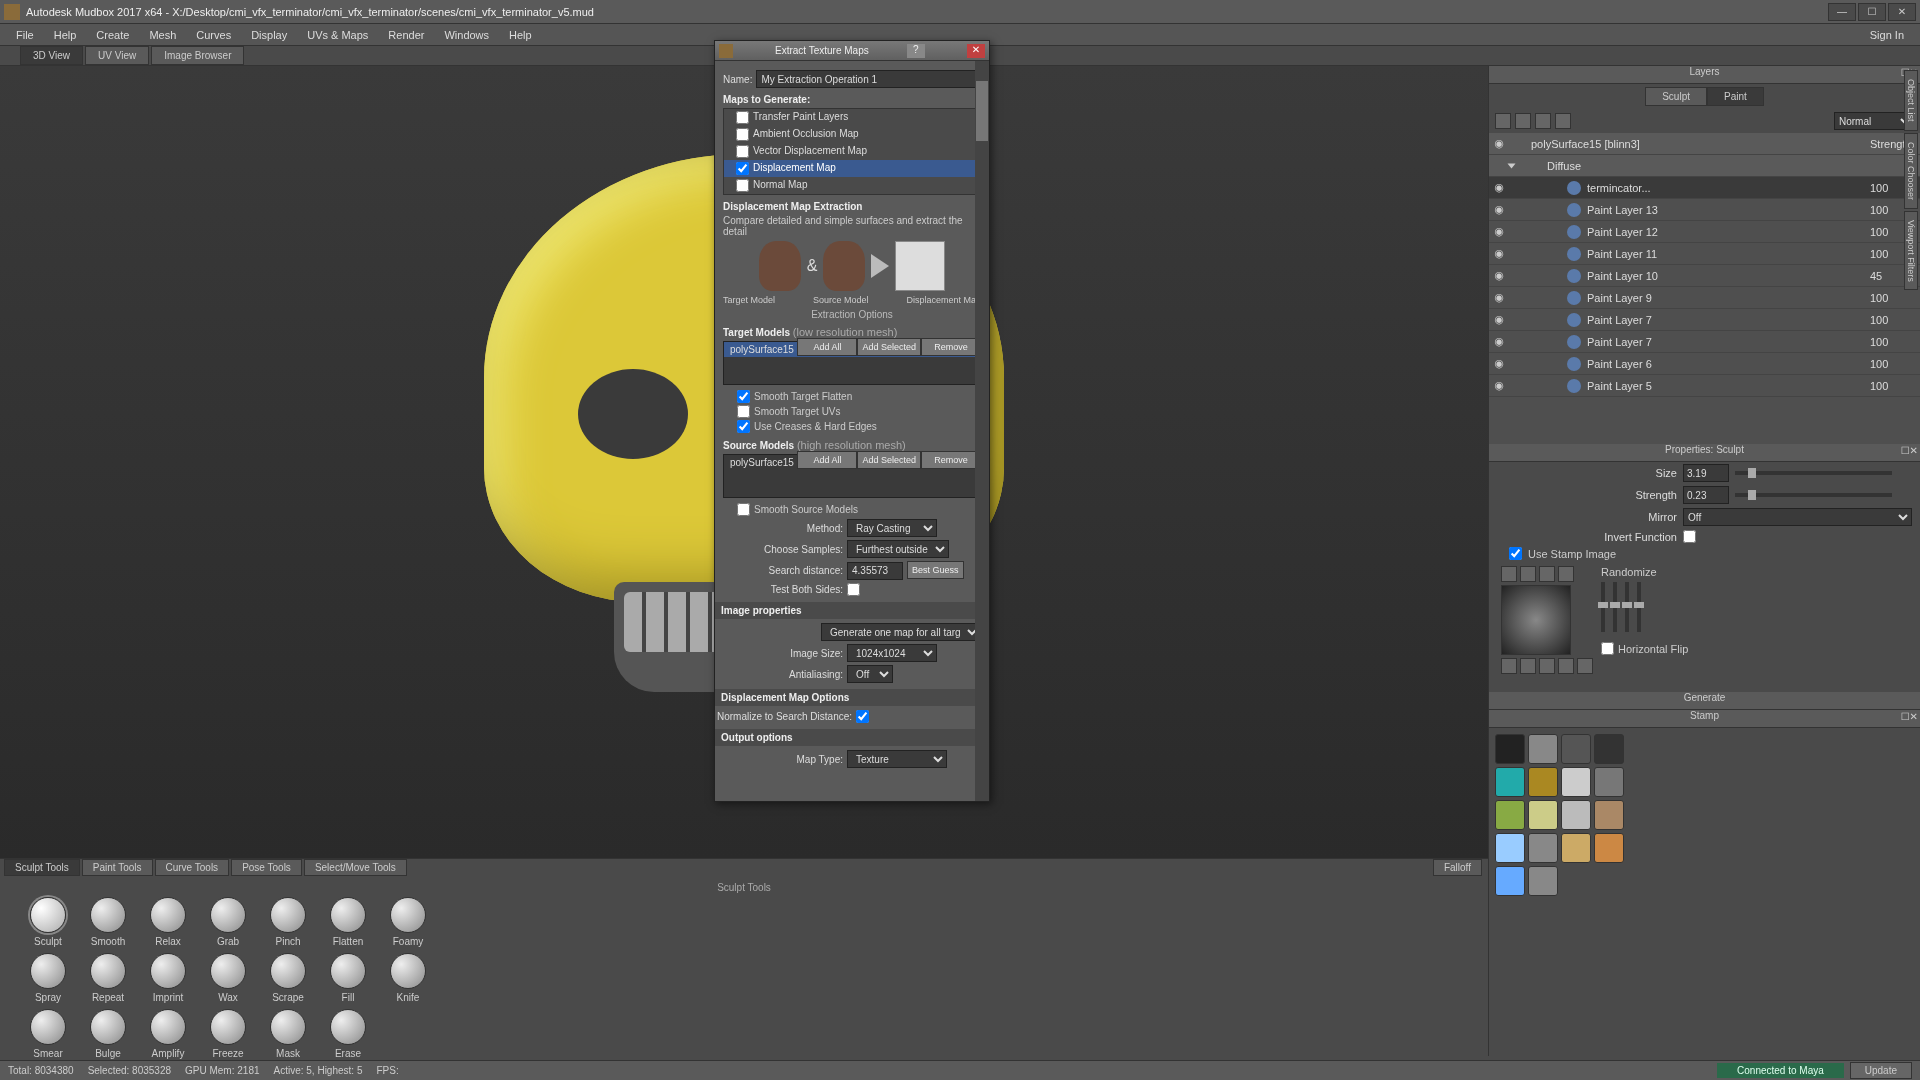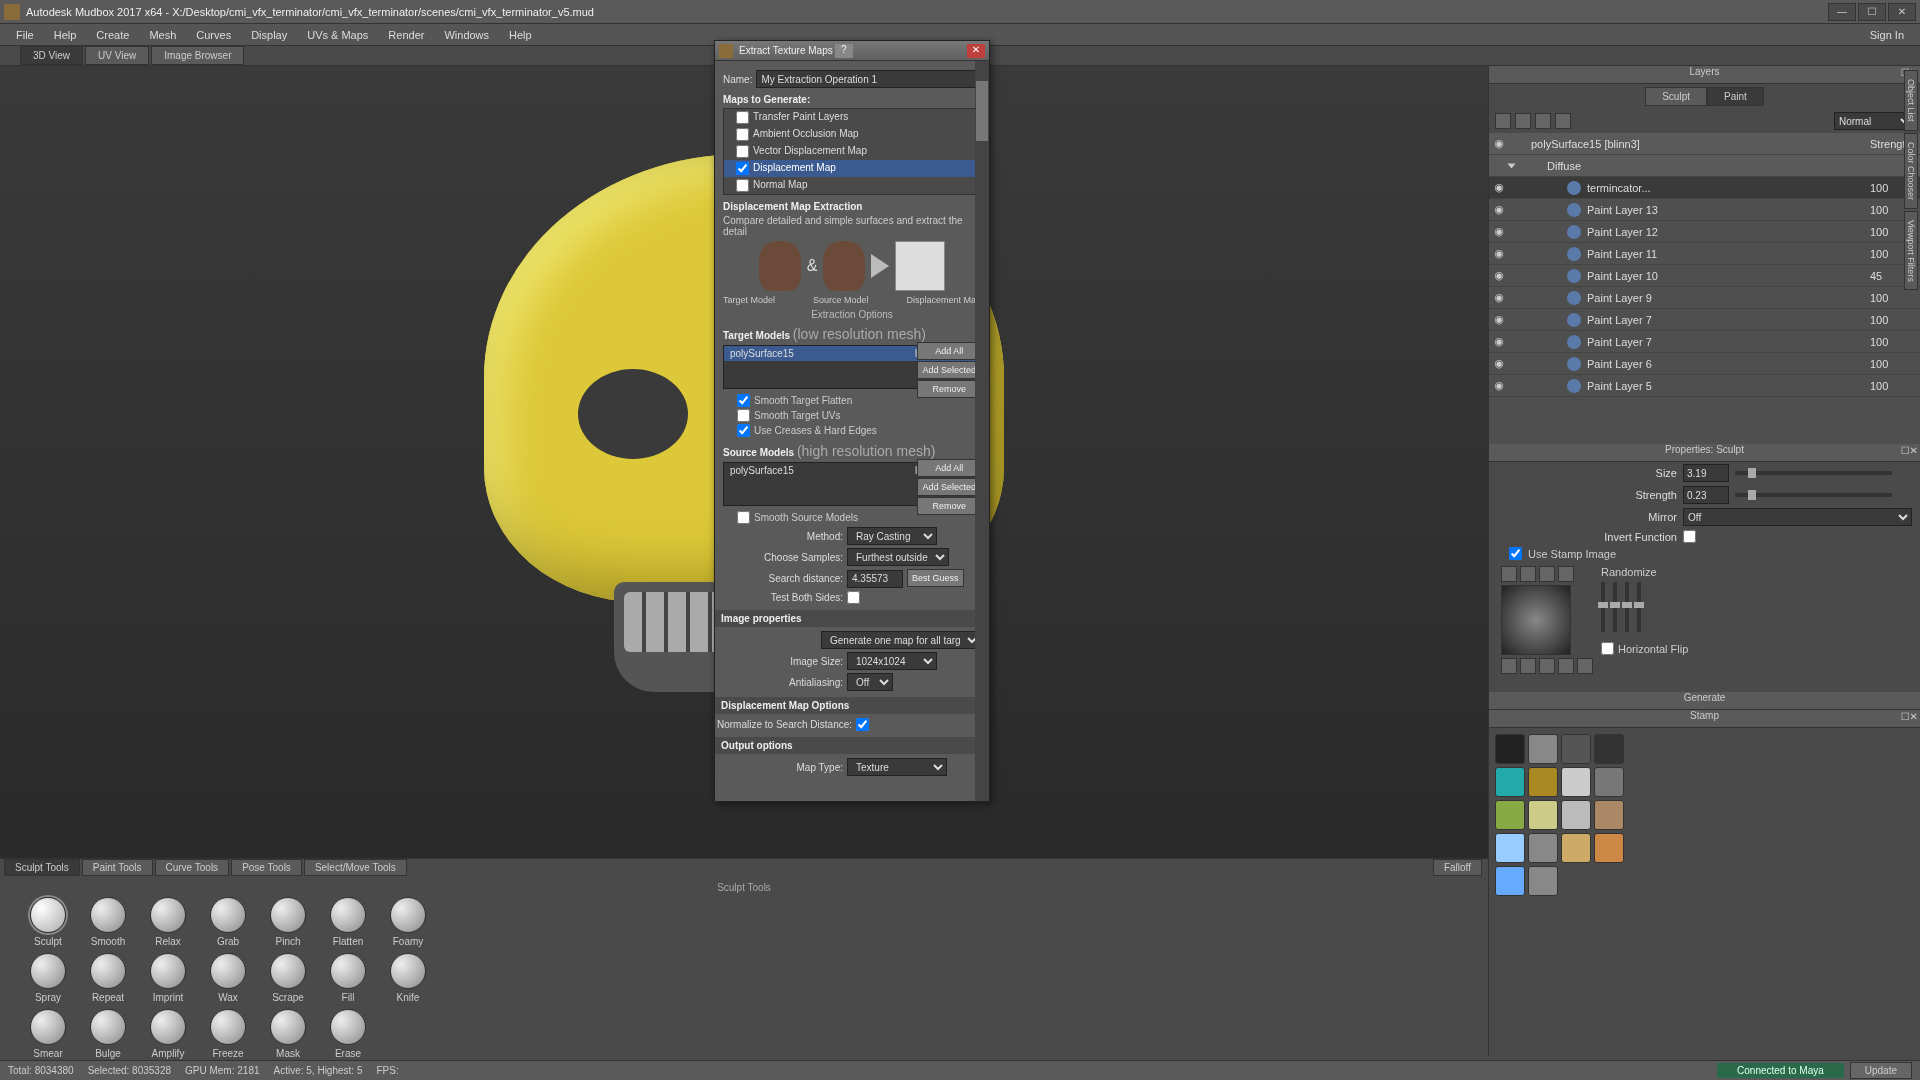--- a/index.html
+++ b/index.html
@@ -39,46 +39,46 @@
 .toolshelf { height:180px; background:#4a4a4a; padding:6px 20px; }
 .toolshelf .label { text-align:center; font-size:10px; color:#aaa; margin-bottom:4px; }
 .toolgrid { display:grid; grid-template-columns:repeat(7,56px); gap:6px 4px; }
 .tool { display:flex; flex-direction:column; align-items:center; gap:3px; width:56px; }
 .tool .ticon { width:36px; height:36px; border-radius:50%; background:radial-gradient(circle at 30% 30%,#eee,#888); border:1px solid #333; }
 .tool.sel .ticon { box-shadow:0 0 0 2px #888; background:radial-gradient(circle at 30% 30%,#fff,#aaa); }
 .tool .tname { font-size:10px; color:#ccc; }
 
 
 .dialog { position:absolute; left:714px; top:40px; width:276px; height:762px; background:#5a5a5a; border:1px solid #222; box-shadow:2px 2px 8px rgba(0,0,0,0.5); font-size:10px; }
-.dlgtitle { height:20px; background:linear-gradient(#787878,#606060); display:flex; align-items:center; padding:0 4px; color:#eee; border-bottom:1px solid #333; }
+.dlgtitle { height:20px; background:linear-gradient(#787878,#606060); display:flex; align-items:center; padding:0 4px; color:#eee; border-bottom:1px solid #333;gap:36px; }
 .dlgtitle .dicon { width:14px; height:14px; background:#8a6b3a; margin-right:6px; }
 .dlgtitle .x { margin-left:auto; width:18px; height:14px; background:#c04040; text-align:center; color:#fff; }
 .dlgtitle .q { width:18px; height:14px; background:#888; text-align:center; margin-left:2px; }
 .dlgbody { padding:6px 8px; height:740px; overflow:hidden; position:relative; }
 .row { display:flex; align-items:center; margin:3px 0; gap:4px; }
 .row label { color:#ddd; }
 .row input.txt { flex:1; background:#3a3a3a; border:1px solid #222; color:#ddd; padding:2px 4px; height:18px; font-size:10px; }
 .sect { font-weight:bold; color:#eee; margin:6px 0 3px; }
 .maplist { background:#4a4a4a; border:1px solid #333; }
 .maplist .mi { padding:2px 12px; color:#ddd; }
 .maplist .mi.sel { background:#3a5a90; color:#fff; }
 .maplist .mi input[type=checkbox]{ margin-right:4px; vertical-align:middle; }
 .illus { display:flex; gap:6px; align-items:center; justify-content:center; margin:4px 0; }
 .illus .head { width:42px; height:50px; background:#6b4a3a; border-radius:40% 40% 30% 30%; }
 .illus .amp { font-size:16px; color:#ddd; }
 .illus .disp { width:50px; height:50px; background:#ddd; border:1px solid #888; }
 .illus .arrow { width:0; height:0; border-top:12px solid transparent; border-bottom:12px solid transparent; border-left:18px solid #bbb; }
 .illlabels { display:flex; justify-content:space-between; font-size:9px; color:#ccc; margin-bottom:4px; }
 .subsect { color:#eee; font-weight:bold; margin-top:6px; }
-.subsect .hint { font-weight:normal; color:#aaa; font-size:14px;text-align:center; }
+.subsect .hint { font-weight:normal; color:#aaa; font-size:11px;text-align:center; }
 .listbox { background:#3a3a3a; border:1px solid #222; height:44px; margin:3px 0; position:relative; }
 .listbox .li { display:flex; padding:2px 6px; color:#ddd; }
 .listbox .li.sel { background:#3a5a90; }
 .listbox .lv { margin-left:auto; margin-right:30px; }
-.btncol { position:absolute; right:0; top:0; display:flex; flex-direction:column; }
+.btncol { position:absolute; right:0; top:0; display:flex; flex-direction:row; }
 .btncol button,.inlinebtn { background:#777; border:1px solid #333; color:#eee; font-size:9px; padding:2px 4px; min-width:60px; height:18px; margin-bottom:1px; }
 .cbrow { display:flex; align-items:center; gap:4px; margin:2px 0 2px 14px; }
 .cbrow input { margin:0; }
 .rrow { display:flex; align-items:center; gap:4px; margin:3px 0; }
 .rrow .rlab { width:120px; text-align:right; color:#ddd; }
 .rrow select,.rrow input.txt { background:#3a3a3a; border:1px solid #222; color:#ddd; height:18px; font-size:10px; padding:0 4px; }
 .rrow select { min-width:90px; }
 .darkhdr { background:#4a4a4a; padding:3px 6px; font-weight:bold; color:#eee; margin:6px -8px 4px; }
 .dlgscroll { position:absolute; right:0; top:0; bottom:0; width:14px; background:#444; }
 .dlgscroll .thumb { background:#777; height:60px; width:12px; margin:20px 1px; }

